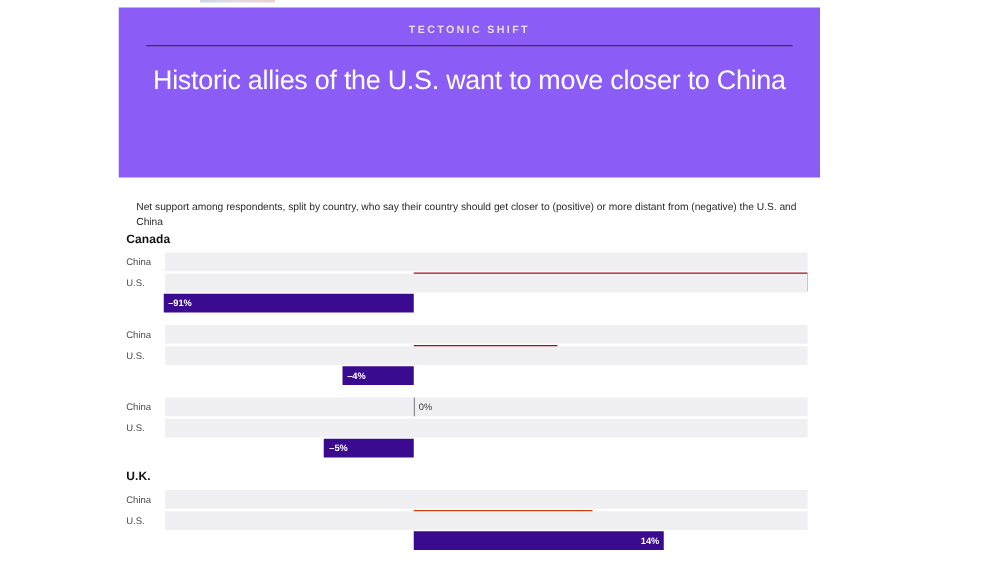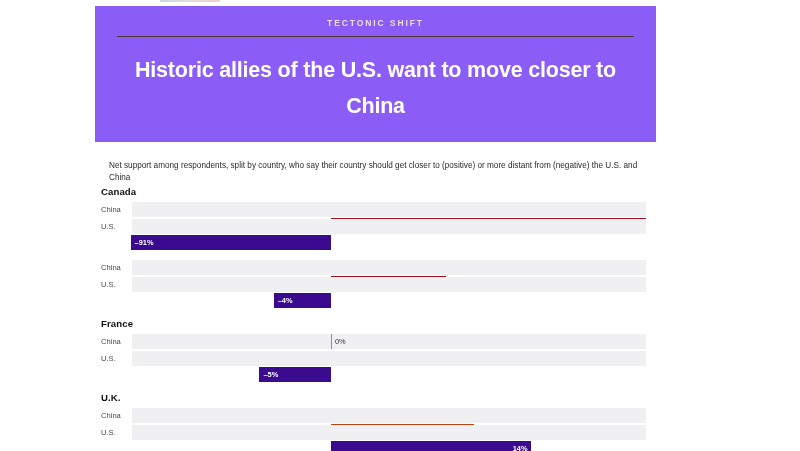--- a/index.html
+++ b/index.html
@@ -70,22 +70,22 @@
     width: 100%;
     height: 1px;
     background: #4e3330;
   }
   #headline {
     margin: 0;
     padding-top: 15px;
     text-align: center;
     color: #ffffff;
     font-size: 21.5px;
-    font-weight: 700;
-    line-height: 36px;
+    font-weight: 400;
+    line-height: 24px;
     letter-spacing: -0.2px;
   }
 
   
   #subtitle {
     position: absolute;
     left: 101px;
     top: 152px;
     width: 545px;
     margin: 8px;
@@ -217,21 +217,20 @@
         <div class="bar-row">
           <div class="row-label">U.S.</div>
           <div class="track">
             <div class="bar" style="background: rgb(58, 10, 143); width: 57.2727px; left: 141.727px;">
               <div class="val inside-left">–4%</div>
             </div>
           </div>
         </div>
       </div>
       <div class="country-group">
-        <div class="country-name">France</div>
         <div class="bar-row">
           <div class="row-label">China</div>
           <div class="track">
             <div class="zero-tick" style="left: 199px;"></div>
             <div class="val outside" style="left: 203px;">0%</div>
           </div>
         </div>
         <div class="bar-row">
           <div class="row-label">U.S.</div>
           <div class="track">

